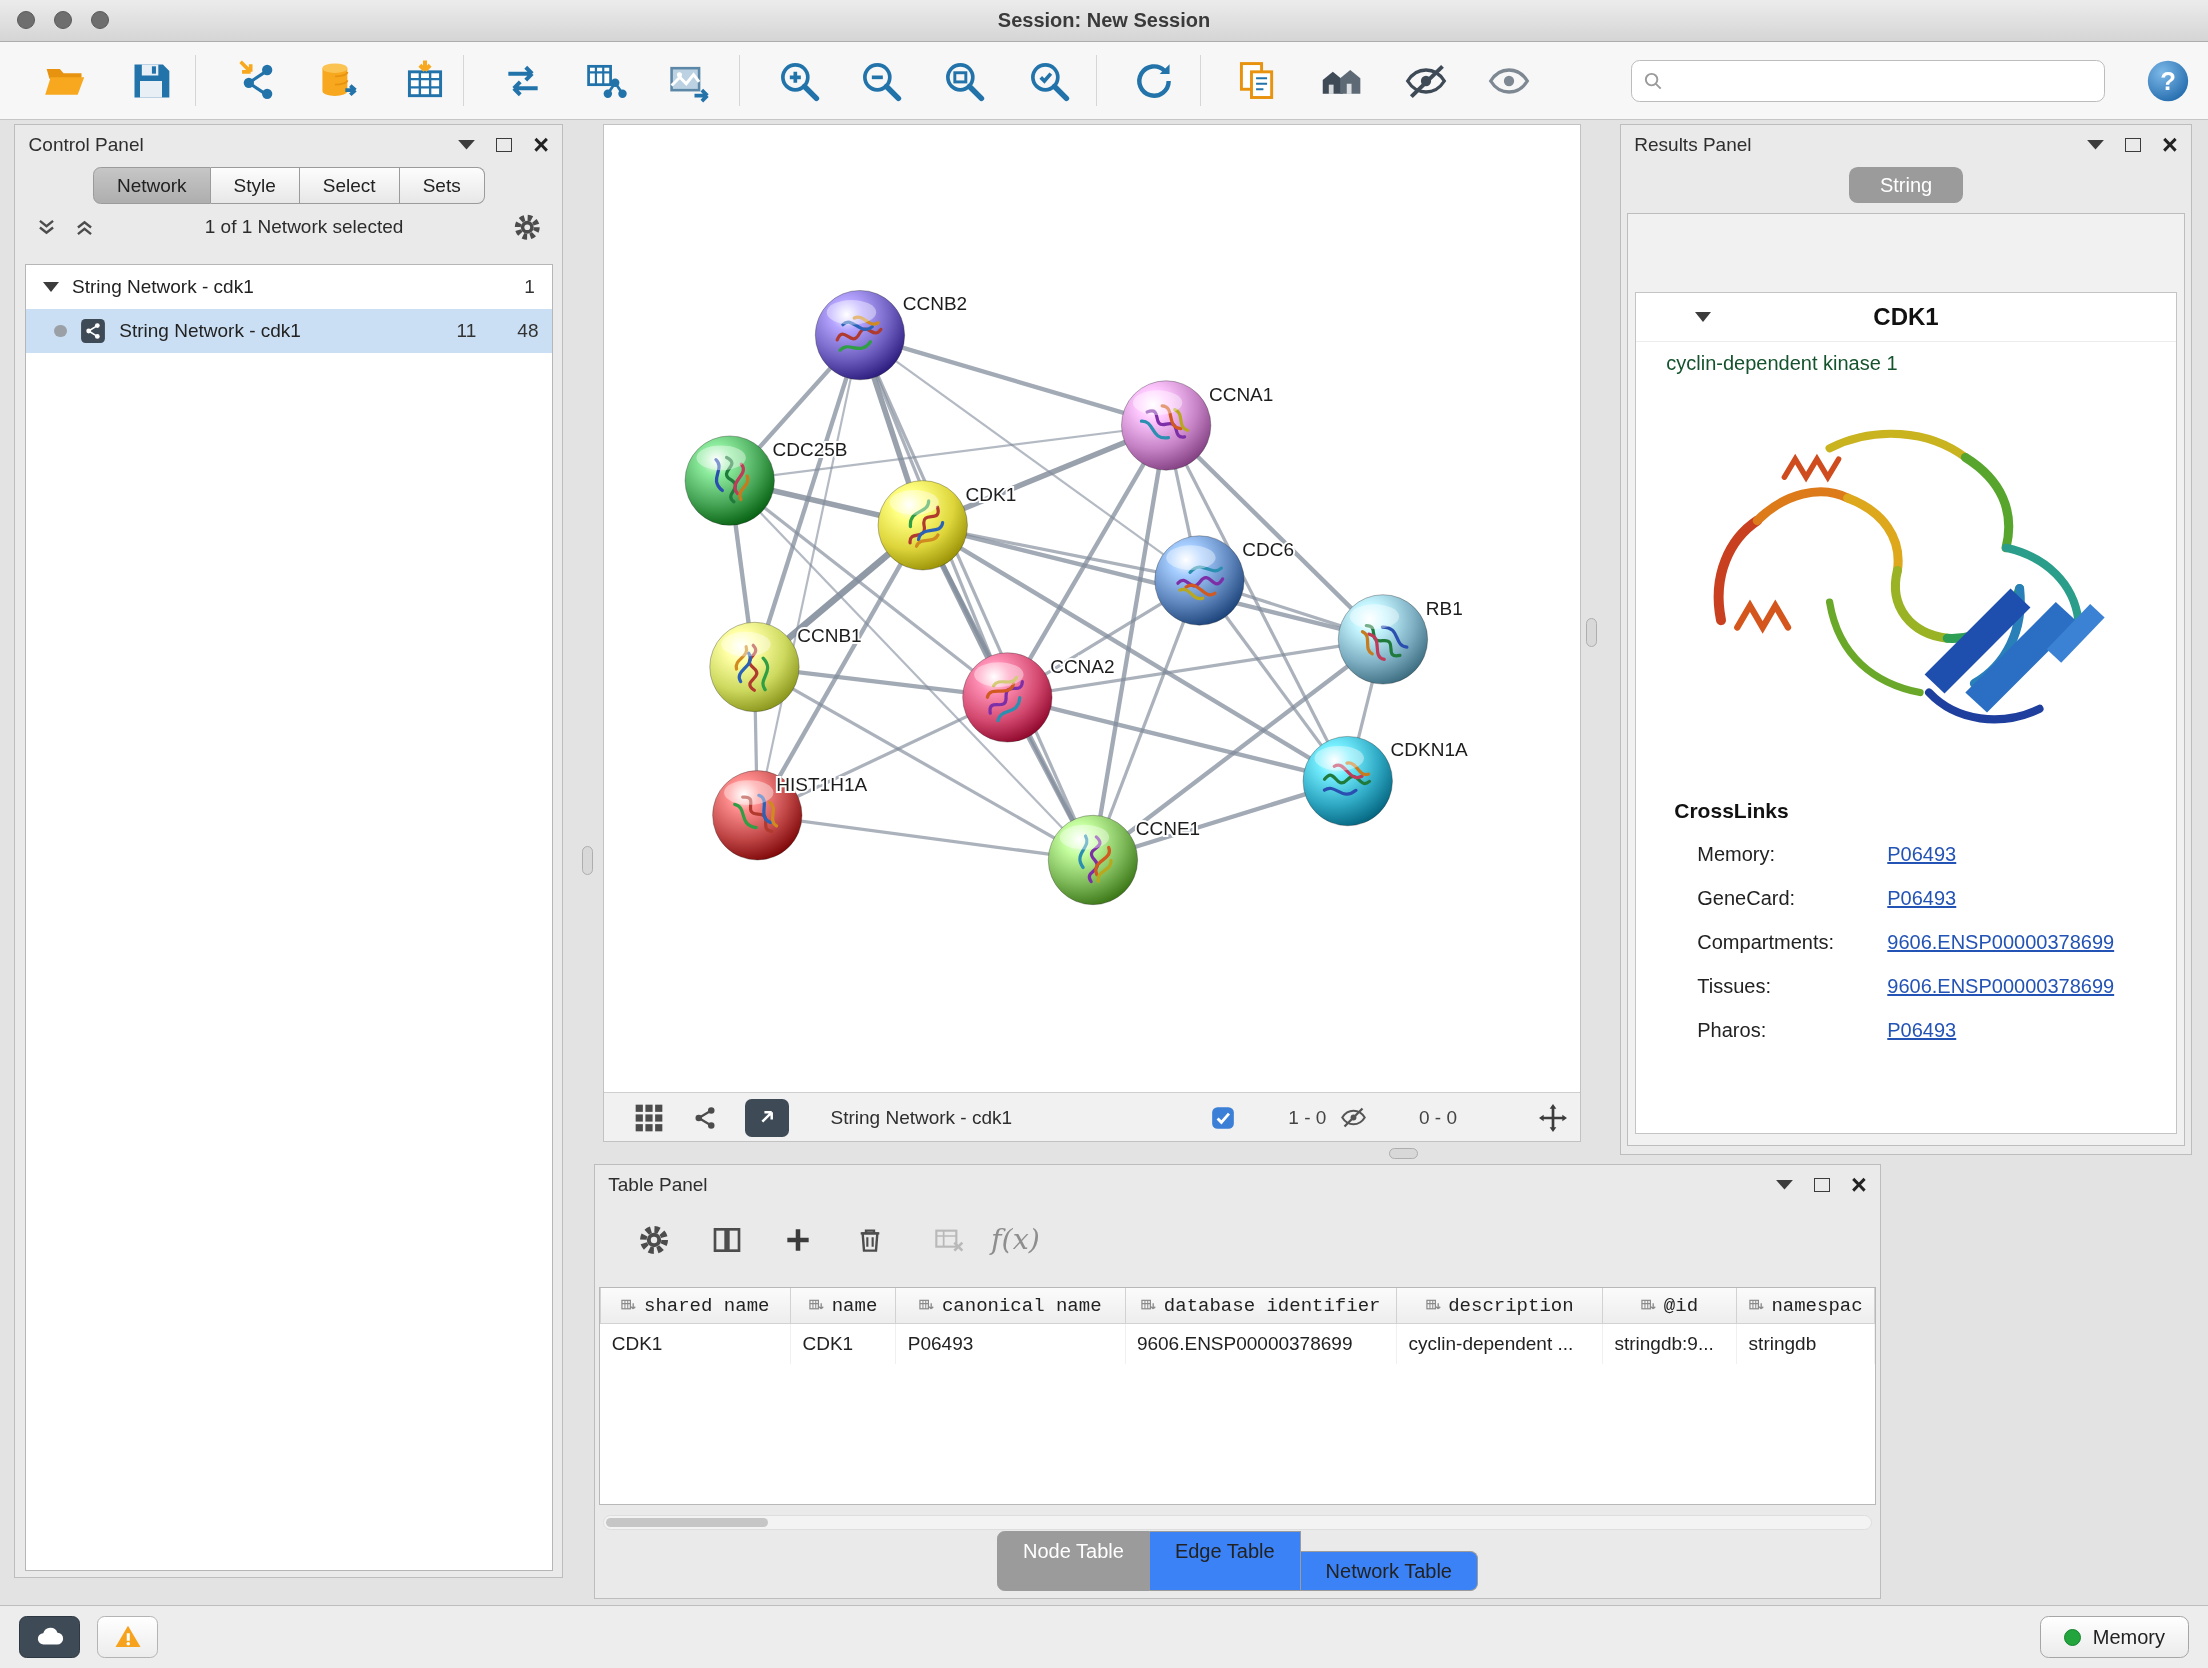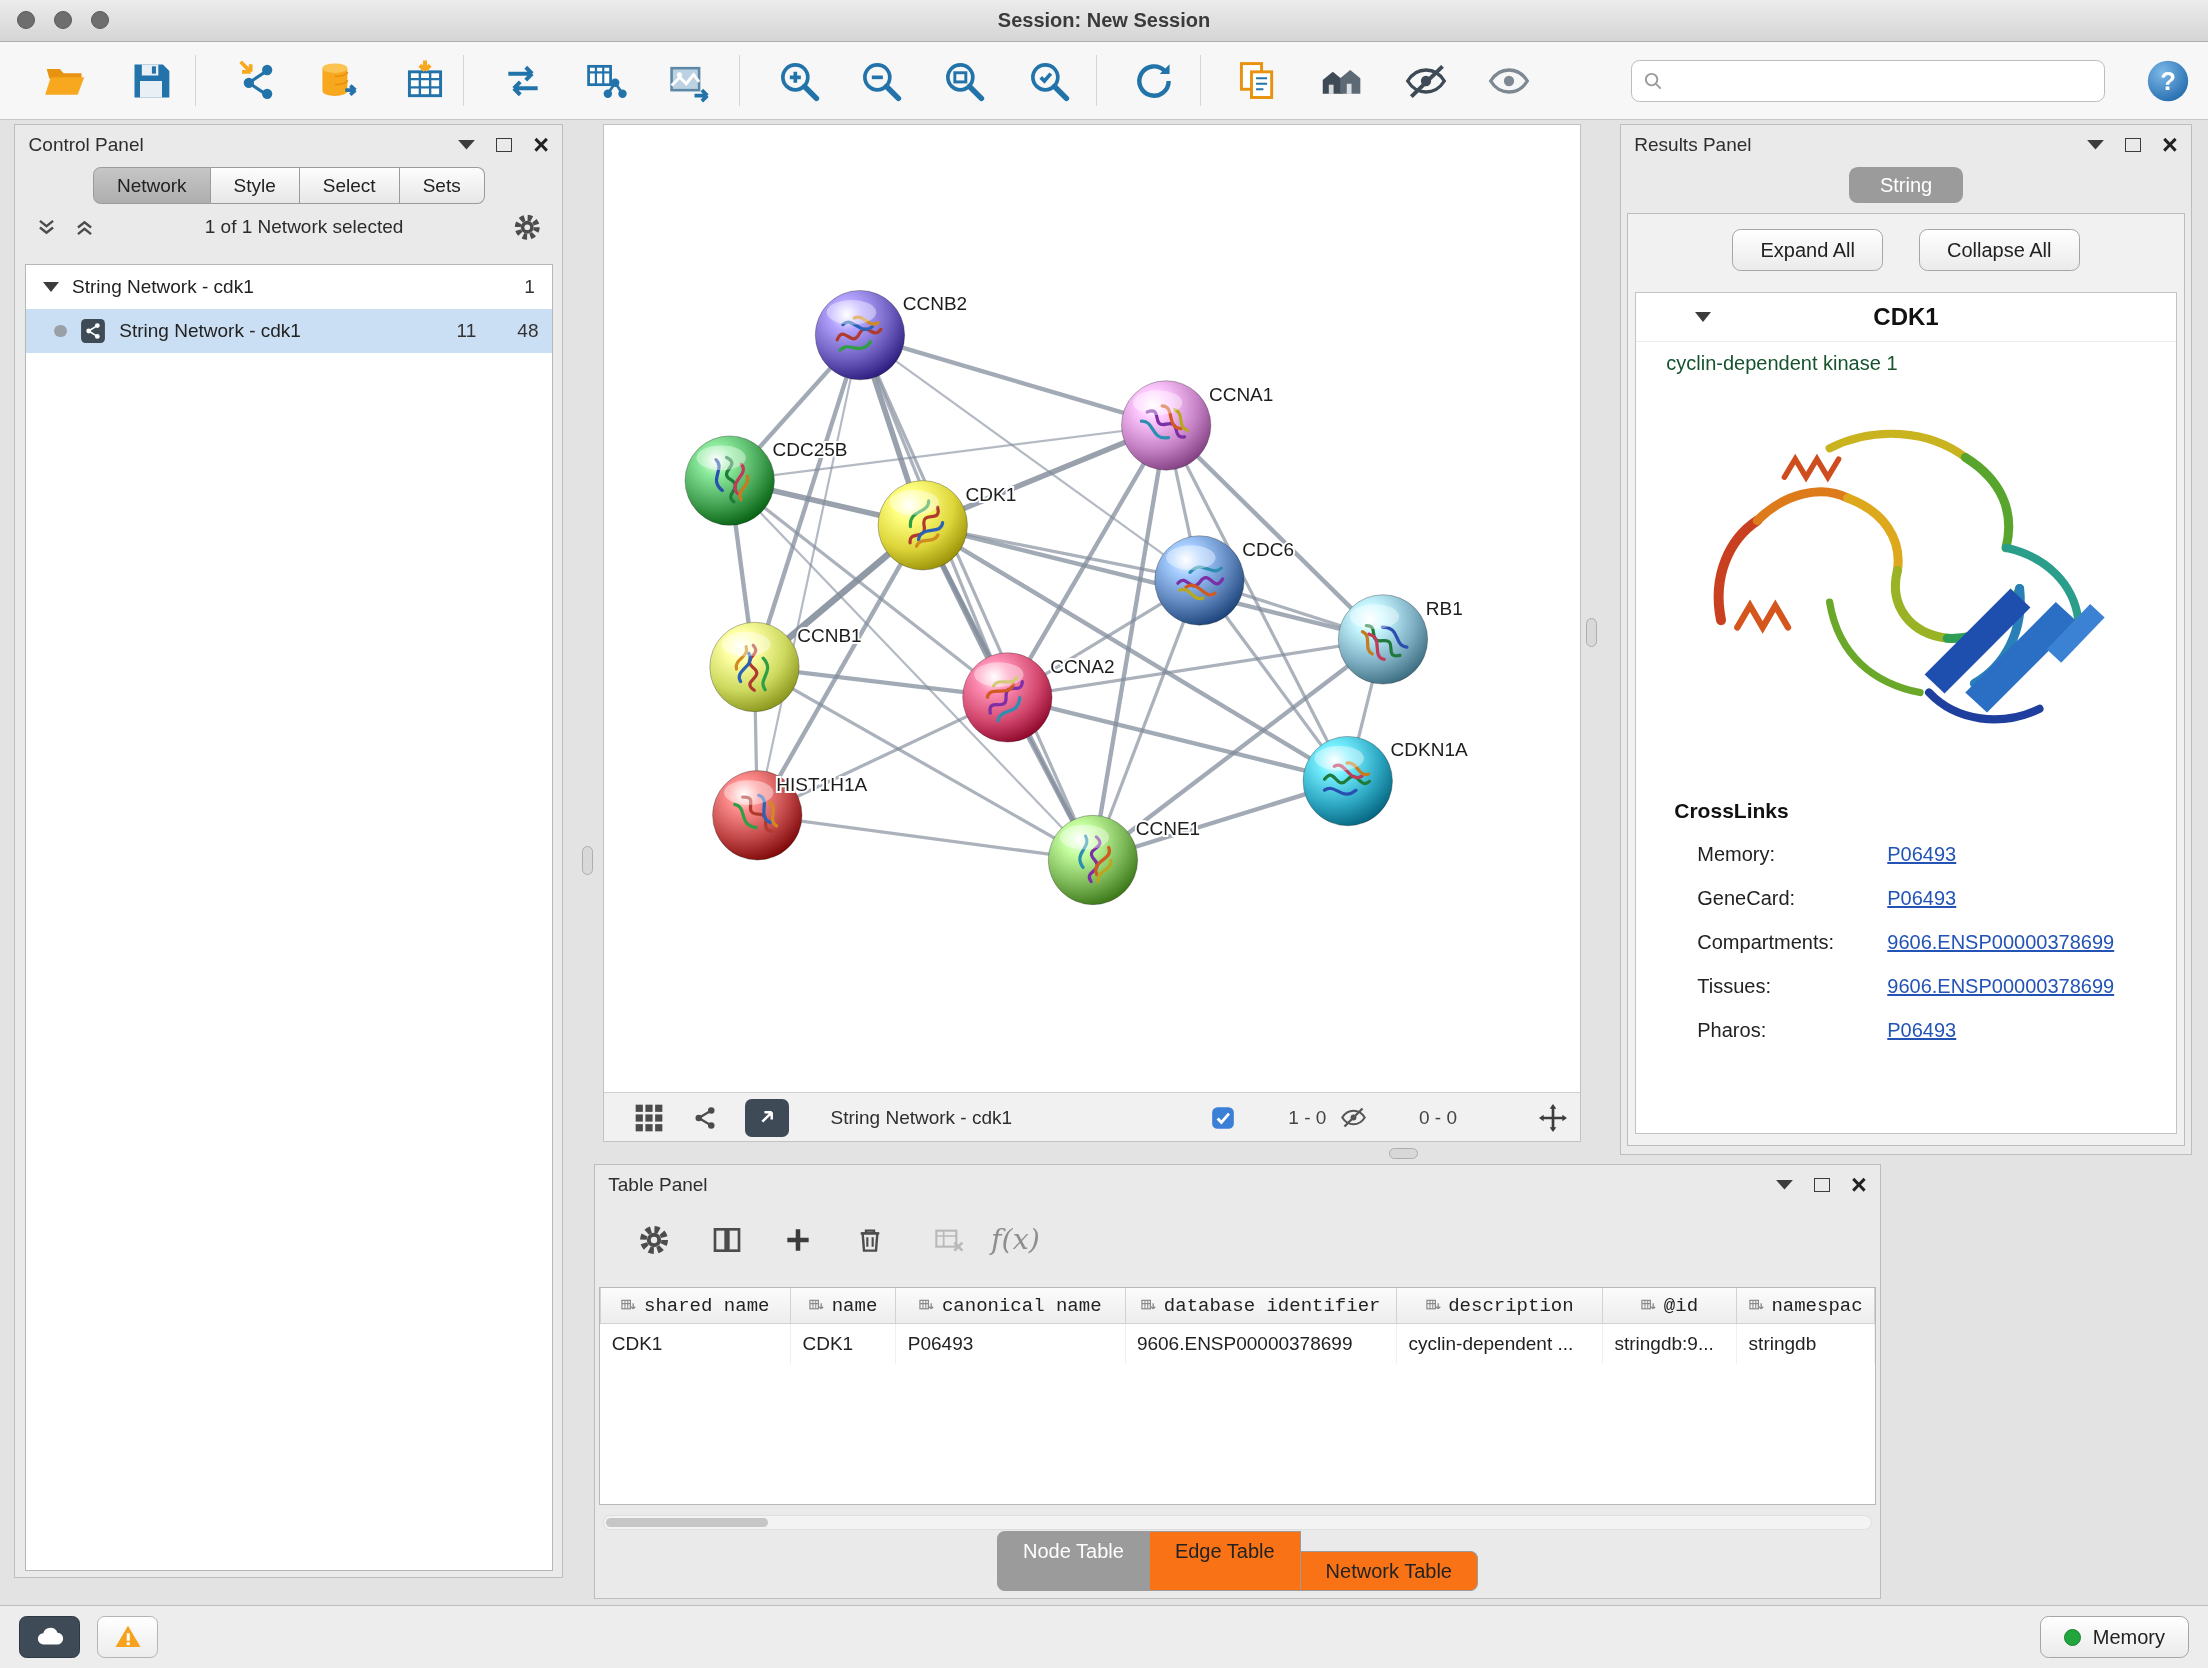--- a/index.html
+++ b/index.html
@@ -91,21 +91,21 @@
   .fx { font-family:"DejaVu Serif", serif; font-style:italic; font-size:28.5px; color:#8e8e8e; }
   .data-table { position:absolute; left:3.8px; right:3.8px; top:122px; bottom:93px; background:#fff; border:1px solid #b8b8b8; overflow:hidden; }
   table { border-collapse:collapse; table-layout:fixed; }
   th { background:linear-gradient(#fbfbfb,#ededed); border:1px solid #d2d2d2; border-top:none;
     font-weight:normal; font-size:19px; padding:6.7px 5.7px; text-align:center; white-space:nowrap; overflow:hidden;font-family:Liberation Mono, monospace; }
   th .th-inner { display:flex; align-items:center; justify-content:center; gap:7.6px; }
   td { font-size:19px; padding:8.6px 11.4px; border-right:1px solid #f0f0f0; white-space:nowrap; overflow:hidden; }
   .hscroll { position:absolute; left:7.6px; right:7.6px; bottom:68px; height:15px; background:#f3f3f3; border:1px solid #dedede; border-radius:7.6px; }
   .hscroll .thumb { position:absolute; left:2.9px; top:1.9px; width:162px; height:9.5px; background:#c6c6c6; border-radius:4.8px; }
   .tp-tabs { position:absolute; left:0; right:0; bottom:6.7px; display:flex; justify-content:center; }
-  .tp-tab { padding:7.6px 25px; border:1px solid #9b9b9b; border-left:none; background:#f97316; font-size:20px; }
+  .tp-tab { padding:7.6px 25px; border:1px solid #9b9b9b; border-left:none; background:#3b82f6; font-size:20px; }
   .tp-tab:first-child { border-left:1px solid #9b9b9b; border-radius:7.6px 0 0 7.6px; }
   .tp-tab:last-child { border-radius:0 7.6px 7.6px 0;margin-top:20px; }
   .tp-tab.sel { background:#9b9b9b; color:#fff; }
 
   
   .statusbar { position:absolute; left:0; bottom:0; width:2208px; height:63px; background:#ededed;
     border-top:1px solid #bdbdbd; display:flex; align-items:center; padding:0 19px; }
   .sb-btn { width:61px; height:42px; border-radius:7.6px; display:flex; align-items:center; justify-content:center; margin-right:17px; }
   .sb-cloud { background:#3e4a56; border:1px solid #2e3842; }
   .sb-warn { background:linear-gradient(#fff,#ececec); border:1px solid #b4b4b4; }
@@ -623,24 +623,20 @@
     <span class="panel-controls">
       <svg width="17" height="10.5" viewBox="0 0 16 10">
           <polygon points="0,0 16,0 8,9" fill="#3c3c3c"></polygon>
         </svg>
       <span class="pc-float"></span>
       <span class="pc-close">×</span>
     </span>
   </div>
   <div class="string-pill">String</div>
   <div class="results-box">
-    <div class="rb-buttons">
-      <span class="btn">Expand All</span>
-      <span class="btn">Collapse All</span>
-    </div>
     <div class="protein-box">
       <div class="ph-header">
         <span class="tri-down"></span>
         <span class="ph-name">CDK1</span>
       </div>
       <div class="ph-desc">cyclin-dependent kinase 1</div>
       <svg class="protein-img" width="447" height="380" viewBox="0 0 470 420">
         <g fill="none" stroke-linecap="round">
           <path d="M30 250 C20 200 40 160 70 140" stroke="#c8401f" stroke-width="11"></path>
           <path d="M48 258 l14 -24 14 24 14 -24 14 24" stroke="#d4561c" stroke-width="7"></path>

